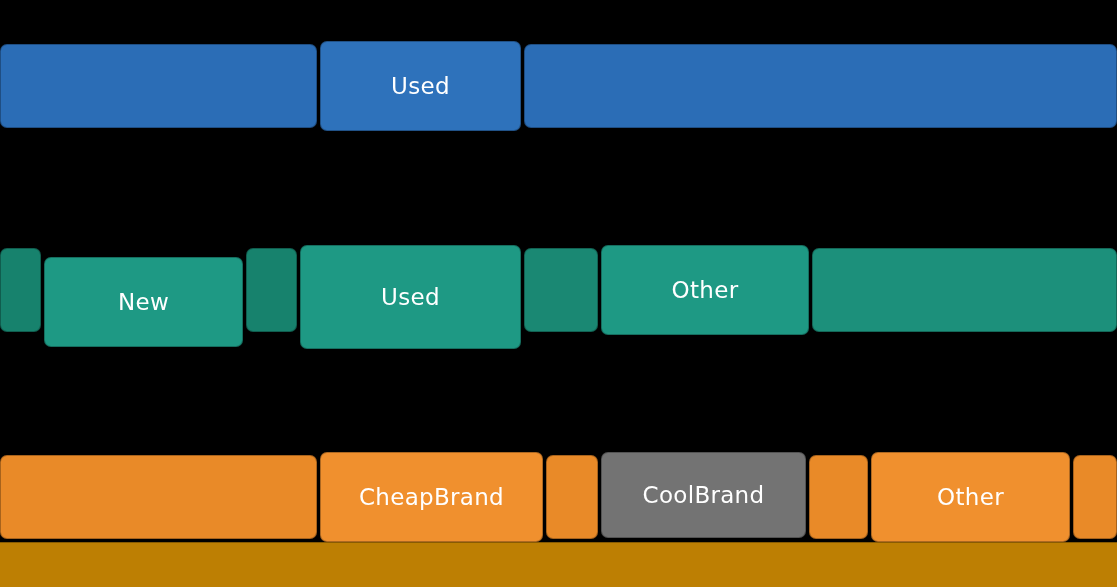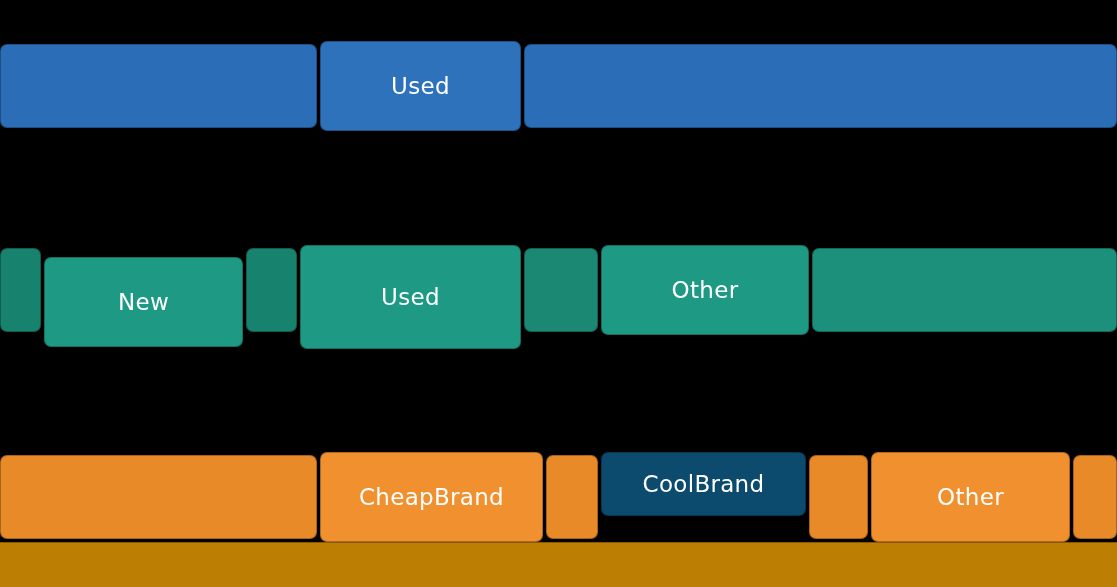--- a/index.html
+++ b/index.html
@@ -72,21 +72,21 @@
         <span class="node-label">Other</span>
       </div>
       <div class="icicle-node" style="left: 812px; width: 305px; top: 248px; height: 84px; background: rgb(28, 144, 123);"></div>
     </div>
     <div class="icicle-level">
       <div class="icicle-node" style="left: 0px; width: 317px; top: 455px; height: 84px; background: rgb(233, 138, 40);"></div>
       <div class="icicle-node labeled" style="left: 320px; width: 223px; top: 452px; height: 90px; background: rgb(240, 144, 46);">
         <span class="node-label">CheapBrand</span>
       </div>
       <div class="icicle-node" style="left: 546px; width: 52px; top: 455px; height: 84px; background: rgb(233, 138, 40);"></div>
-      <div class="icicle-node labeled" style="left: 601px; width: 205px; top: 452px; height: 64px; background: #0c4a6e;">
+      <div class="icicle-node labeled" style="left: 601px; width: 205px; top: 452px; height: 86px; background: #737373;">
         <span class="node-label">CoolBrand</span>
       </div>
       <div class="icicle-node" style="left: 809px; width: 59px; top: 455px; height: 84px; background: rgb(233, 138, 40);"></div>
       <div class="icicle-node labeled" style="left: 871px; width: 199px; top: 452px; height: 90px; background: rgb(240, 144, 46);">
         <span class="node-label">Other</span>
       </div>
       <div class="icicle-node" style="left: 1073px; width: 44px; top: 455px; height: 84px; background: rgb(233, 138, 40);"></div>
     </div>
     <div class="icicle-level">
       <div class="icicle-node edge-cut" style="left: 0px; width: 1117px; top: 542px; height: 45px; background: rgb(189, 127, 3);"></div>

